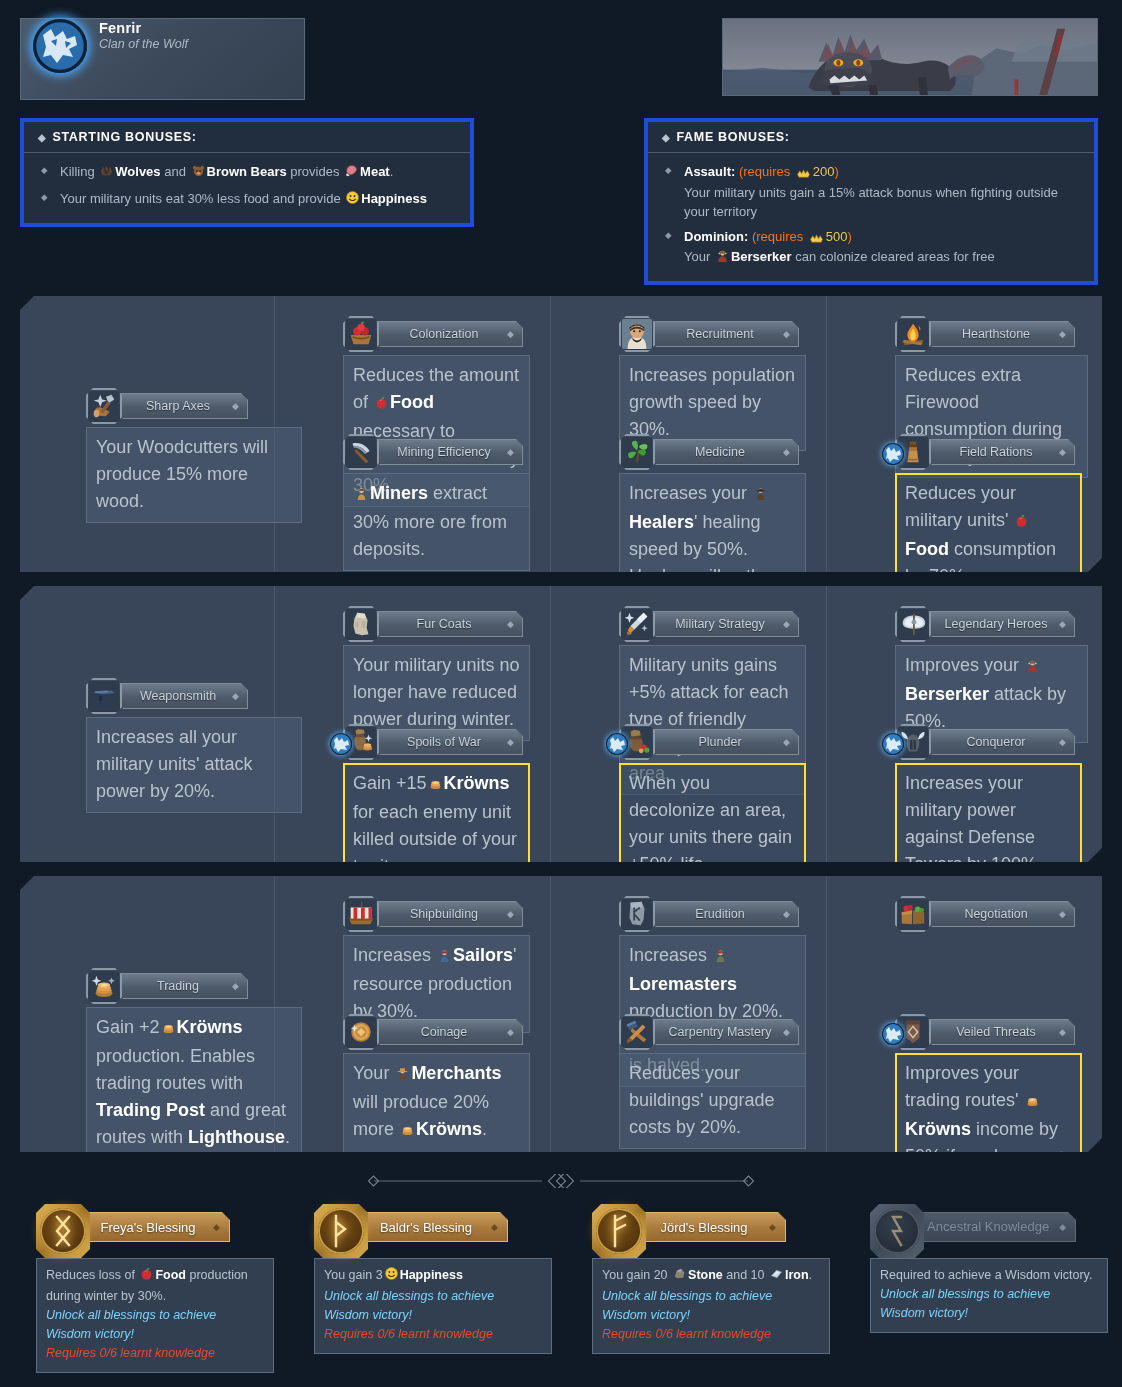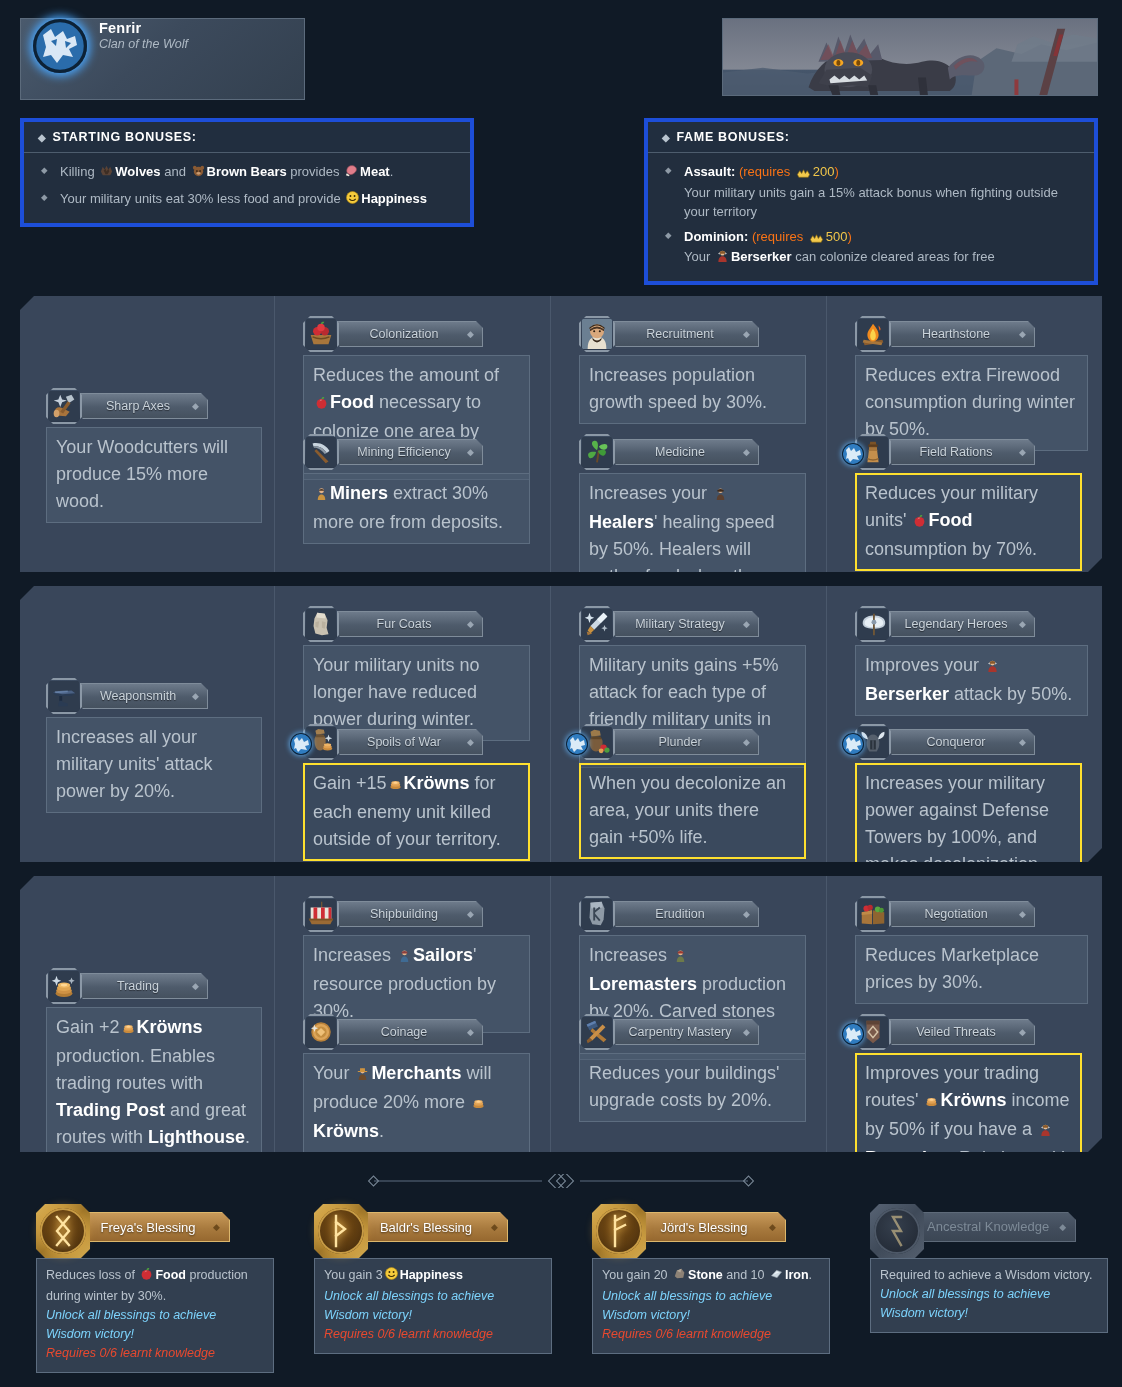--- a/index.html
+++ b/index.html
@@ -86,21 +86,21 @@
   .col {
     position:relative;
     border-right:1px solid #4a586c;
     padding:0;
   }
   .col:last-child { border-right:none; }
   .col.root { width:255px; flex:0 0 255px; }
   .col.branch { flex:1 1 0; }
 
   
-  .node { position:absolute; }
+  .node { position:absolute;margin-left:40px; }
   .node-head { position:relative; display:flex; align-items:center; height:36px; }
   .node-icon {
     width:36px; height:36px; flex:0 0 auto; position:relative; z-index:3;
     background:linear-gradient(#3d4c61,#2c384a);
     border:2px solid #8b98a6;
     clip-path:polygon(7px 0,calc(100% - 7px) 0,100% 7px,100% calc(100% - 7px),calc(100% - 7px) 100%,7px 100%,0 calc(100% - 7px),0 7px);
     box-shadow:0 0 6px 1px rgba(90,175,255,.55);
     display:flex; align-items:center; justify-content:center;
     overflow:hidden;
   }
@@ -807,21 +807,20 @@
                 <circle cx="13" cy="9" r="2.8" fill="#b92a30"></circle>
                 <circle cx="21" cy="11" r="3" fill="#5aa83f"></circle>
                 <circle cx="25" cy="12" r="2.6" fill="#4d9636"></circle>
               </svg>
             </span>
             <span class="node-pill">
               <span class="node-title">Negotiation</span>
               <span class="pdia">◆</span>
             </span>
           </div>
-          <div class="node-desc">Reduces Marketplace prices by 30%.</div>
         </div>
         <div class="node n2">
           <div class="node-head">
             <span class="node-globe">
               <svg viewBox="0 0 22 22" width="22" height="22">
                 <circle cx="11" cy="11" r="10" fill="#2f7cc0"></circle>
                 <path d="M4 7 L7 4 L9 8 L12 5 L14 9 L18 7 L19 12 L15 13 L17 17 L11 16 L8 19 L6 15 L4 16 L5 11 Z" fill="#eaf4fc" opacity=".92"></path>
               </svg>
             </span>
             <span class="node-icon">

